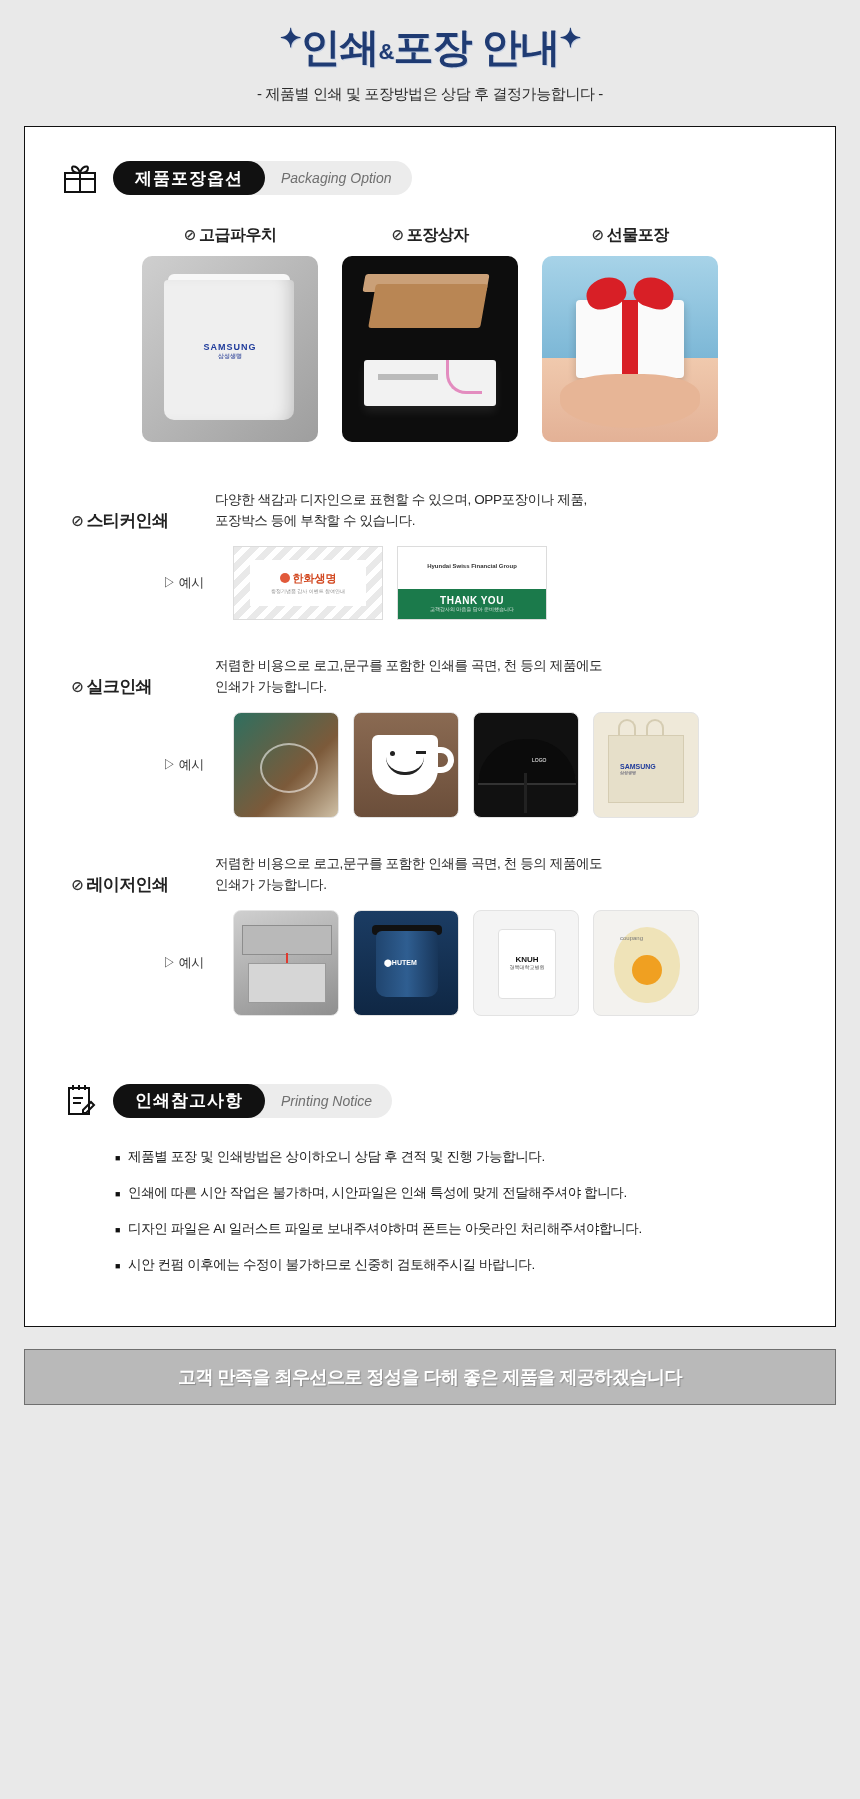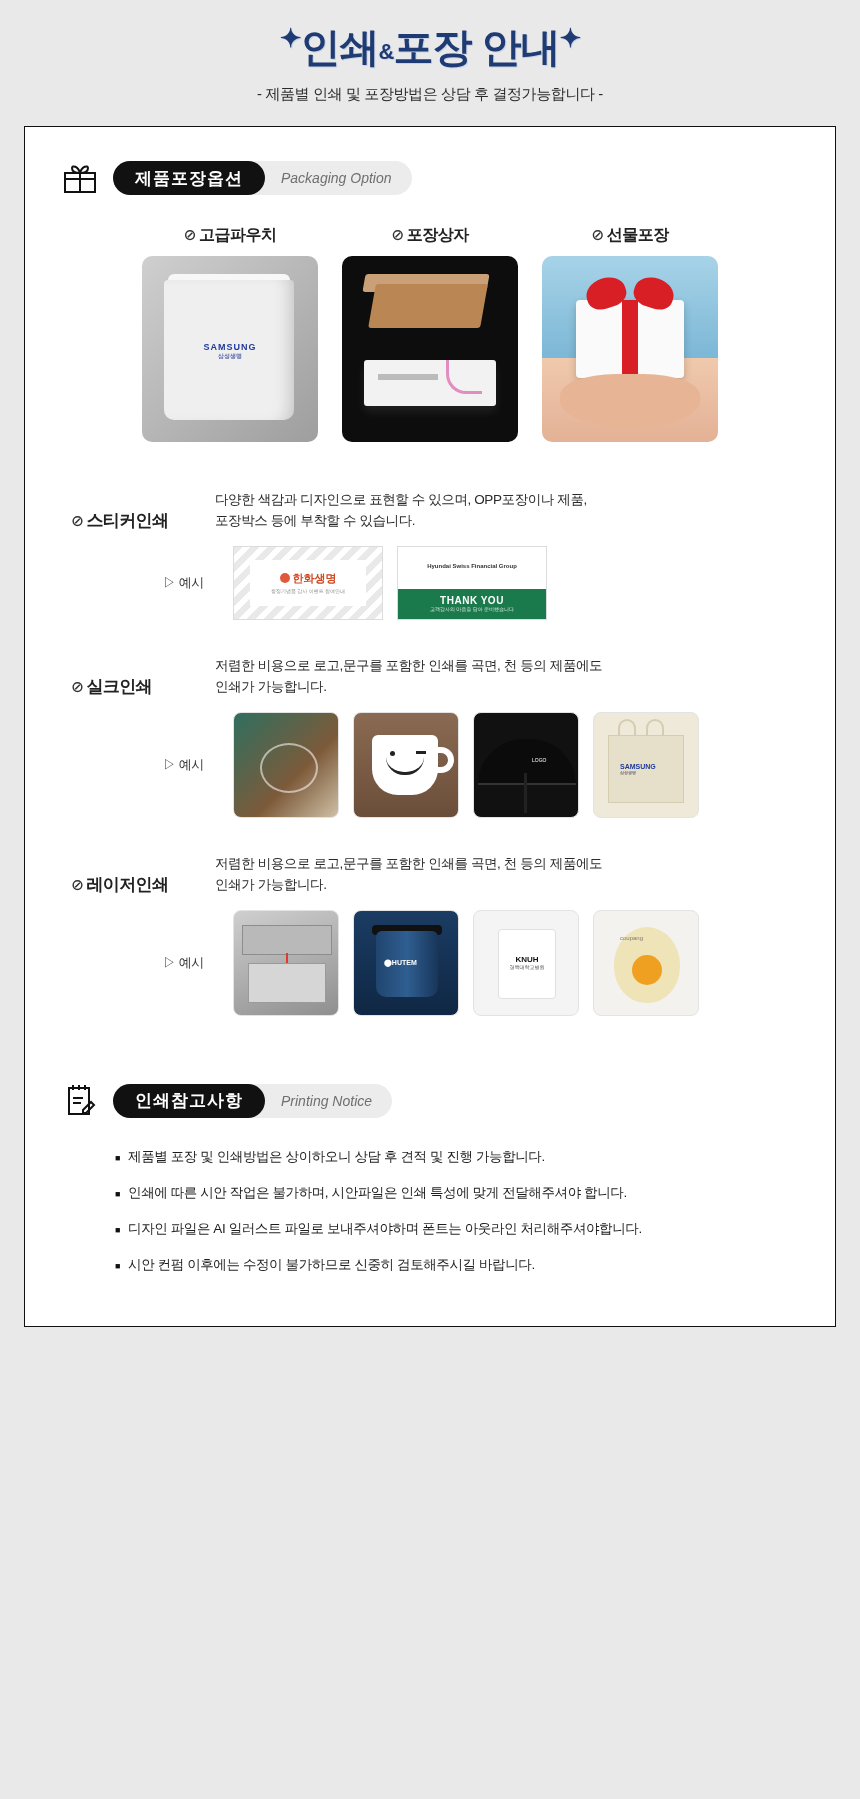--- a/index.html
+++ b/index.html
@@ -506,14 +506,17 @@
           <span>디자인 파일은 AI 일러스트 파일로 보내주셔야하며 폰트는 아웃라인 처리해주셔야합니다.</span>
         </div>
       <div class="notice-item">
           <span class="sq">■</span>
           <span>시안 컨펌 이후에는 수정이 불가하므로 신중히 검토해주시길 바랍니다.</span>
         </div>
     </div>
 
   </div>
 
+  <div class="footer">
+    <span>고객 만족을 최우선으로 정성을 다해 좋은 제품을 제공하겠습니다</span>
+  </div>
 
 </div>
 
 </body></html>

